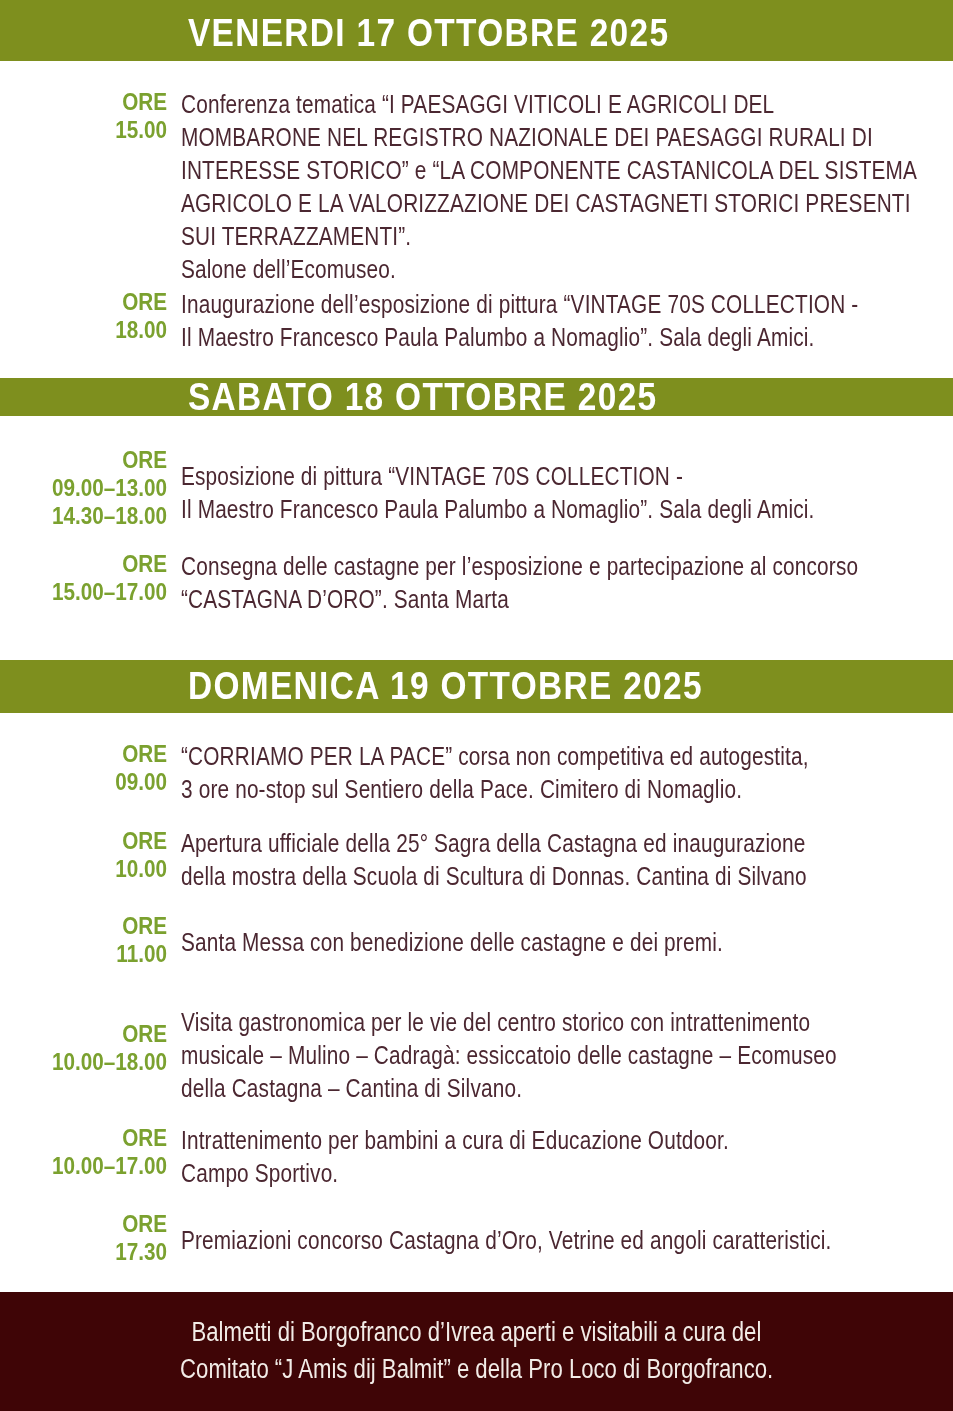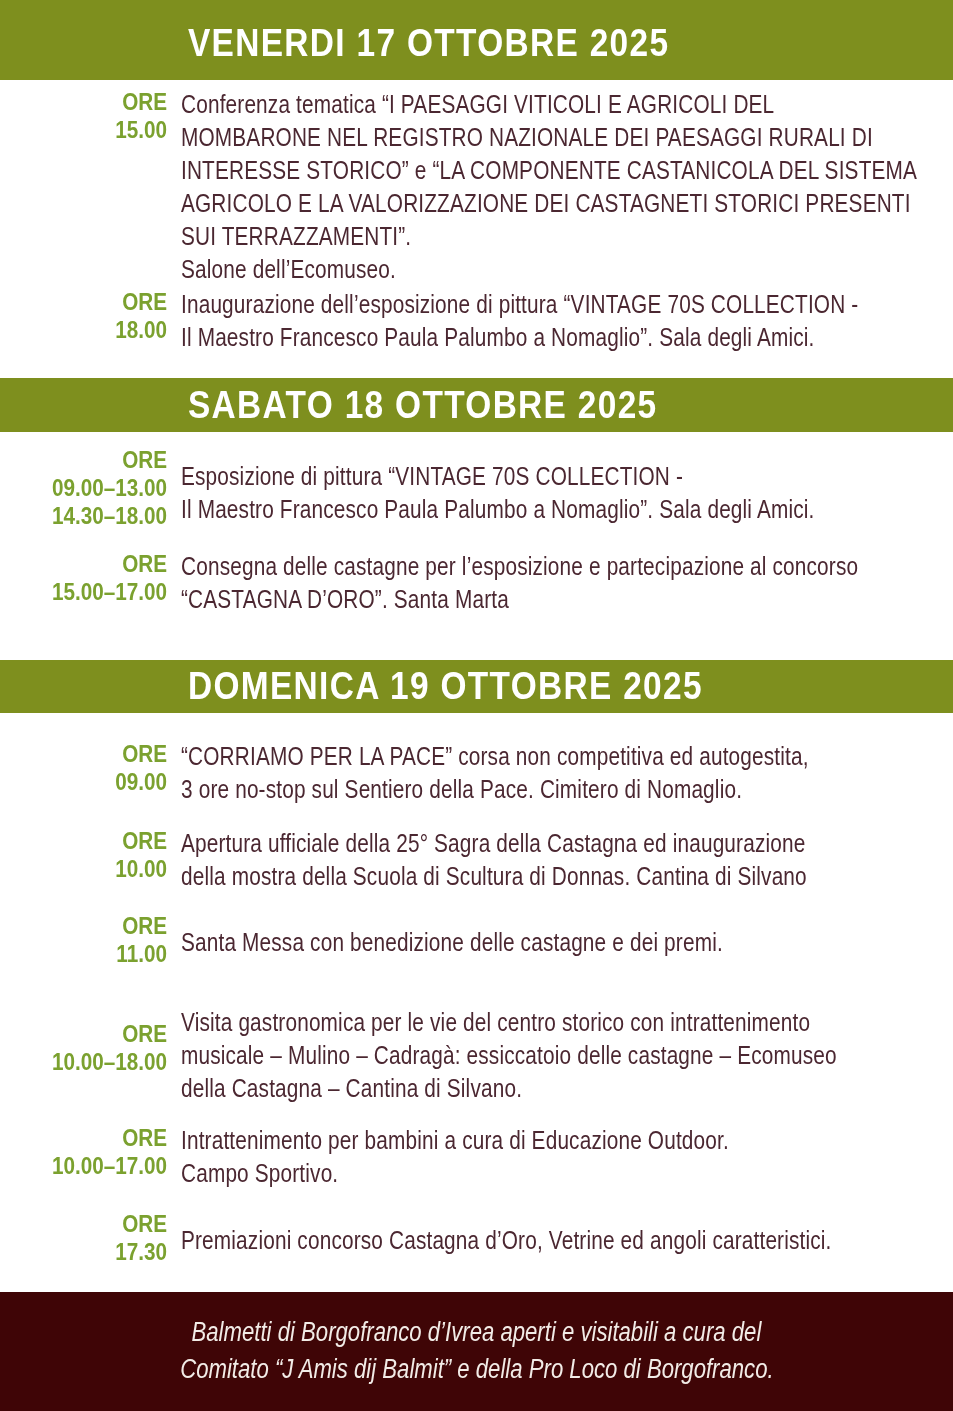--- a/index.html
+++ b/index.html
@@ -9,22 +9,22 @@
     width:953px; height:1411px;
     background:#ffffff;
     overflow:hidden;
     font-family:"Liberation Sans", sans-serif;
   }
   .day-bar {
     position:absolute; left:0; width:953px;
     background:#7e8f1e;
     display:flex; align-items:center;
   }
-  .bar-1 { top:0; height:80px; }
-  .bar-2 { top:378px; height:54px; }
+  .bar-1 { top:0; height:61px; }
+  .bar-2 { top:378px; height:38px; }
   .bar-3 { top:660px; height:53px; }
   .day-title {
     margin-left:188px;
     color:#ffffff;
     font-size:38px; font-weight:bold;
     letter-spacing:1.5px;
     transform:scaleX(0.88); transform-origin:left center;
     white-space:nowrap;
   }
   .bar-1 .day-title { padding-top:6px; }
@@ -52,21 +52,20 @@
   }
   .desc-offset .desc { margin-top:14px; }
   .time-offset .time { margin-top:14px; }
   .footer {
     position:absolute; left:0; top:1292px;
     width:953px; height:119px;
     background:#3f0506;
     display:flex; flex-direction:column;
     justify-content:center; align-items:center;
     padding-bottom:2px;
-    font-style:italic;
   }
   .footer-line {
     color:#f2ece7;
     font-size:27px; font-weight:500;
     line-height:37px;
     transform:scaleX(0.82); transform-origin:center top;
     white-space:nowrap;
   }
 </style>
 </head>

